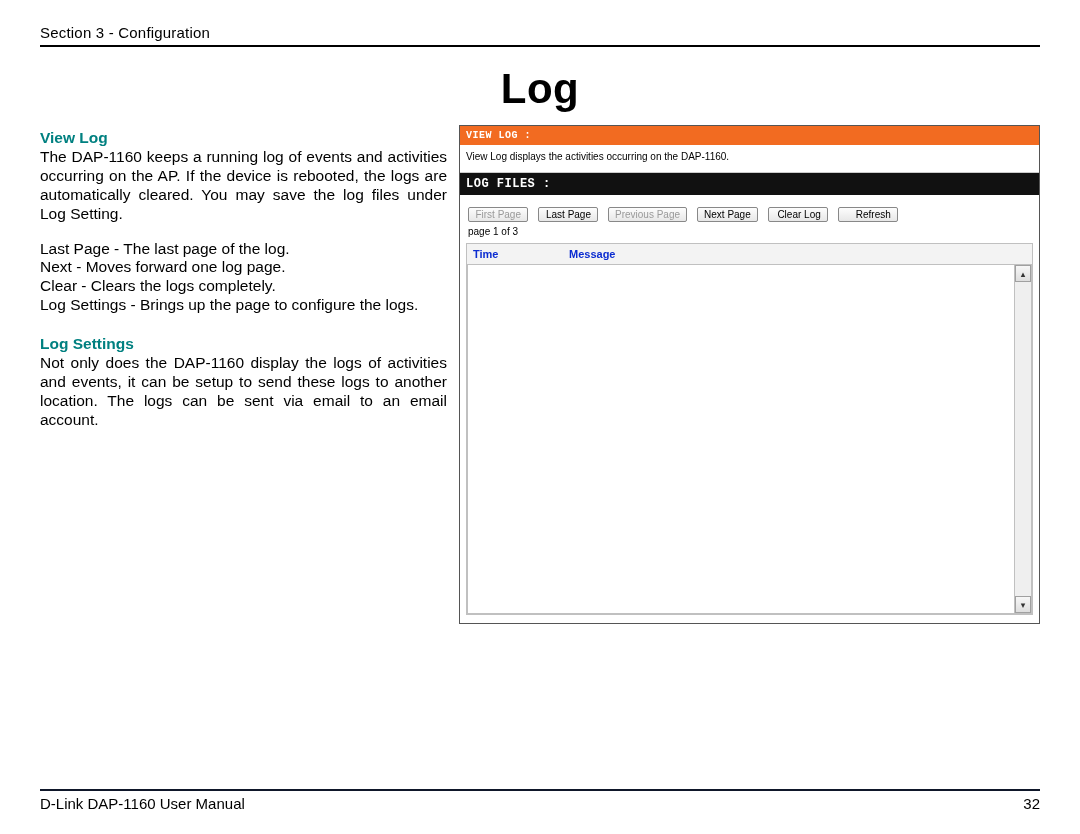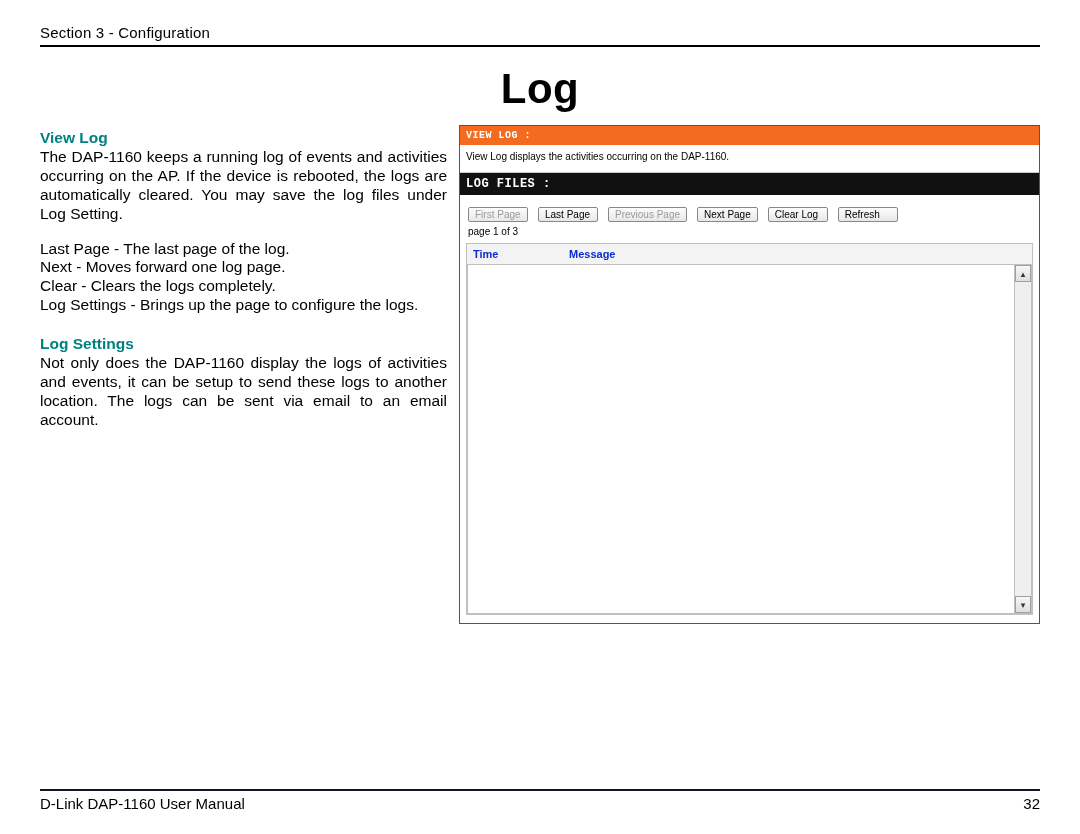--- a/index.html
+++ b/index.html
@@ -96,21 +96,21 @@
   }
   .rp-btn {
     font-size: 10px;
     font-family: Tahoma, Verdana, sans-serif;
     padding: 1px 6px;
     background: linear-gradient(#fdfdfd, #e7e7e7);
     border: 1px solid #888;
     border-radius: 2px;
     color: #000;
     min-width: 60px;
-    text-align: left;
+    text-align: right;
   }
   .rp-btn.disabled { color: #9a9a9a; }
   .rp-page-of {
     font-size: 10px;
     margin: 4px 0 0 2px;
   }
   .rp-table {
     margin-top: 6px;
     border: 1px solid #c0c0c0;
     border-collapse: collapse;

